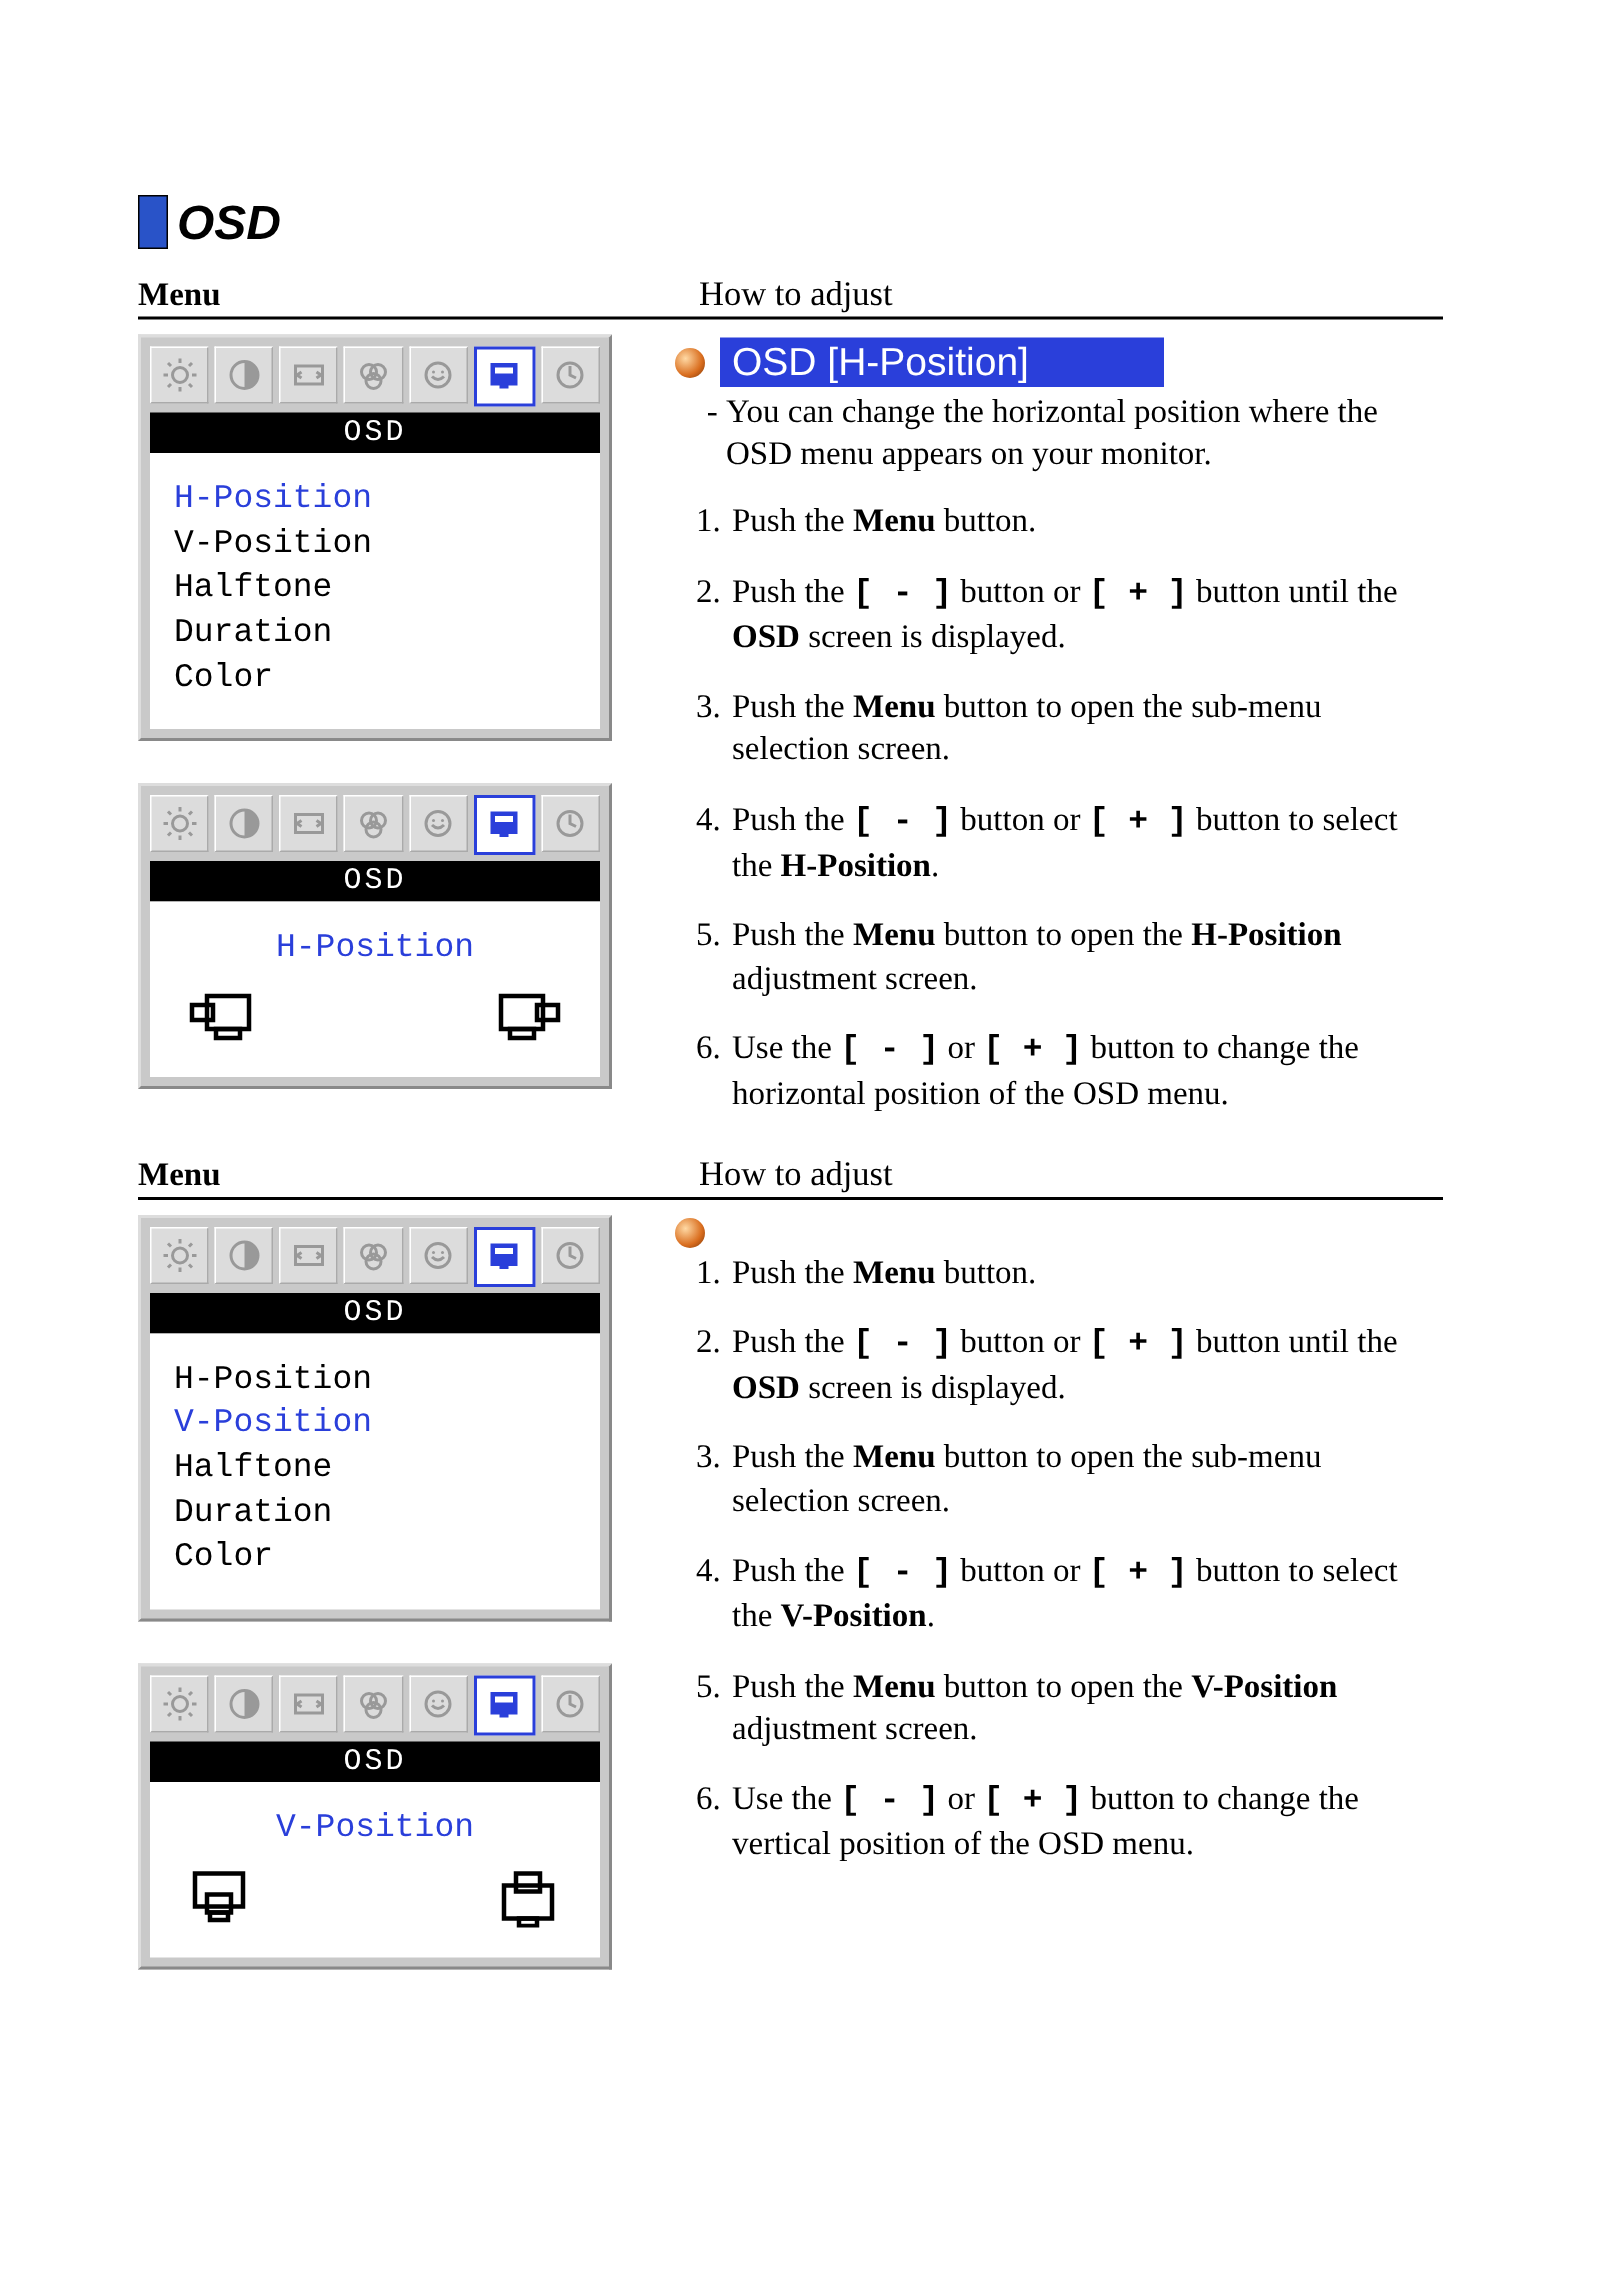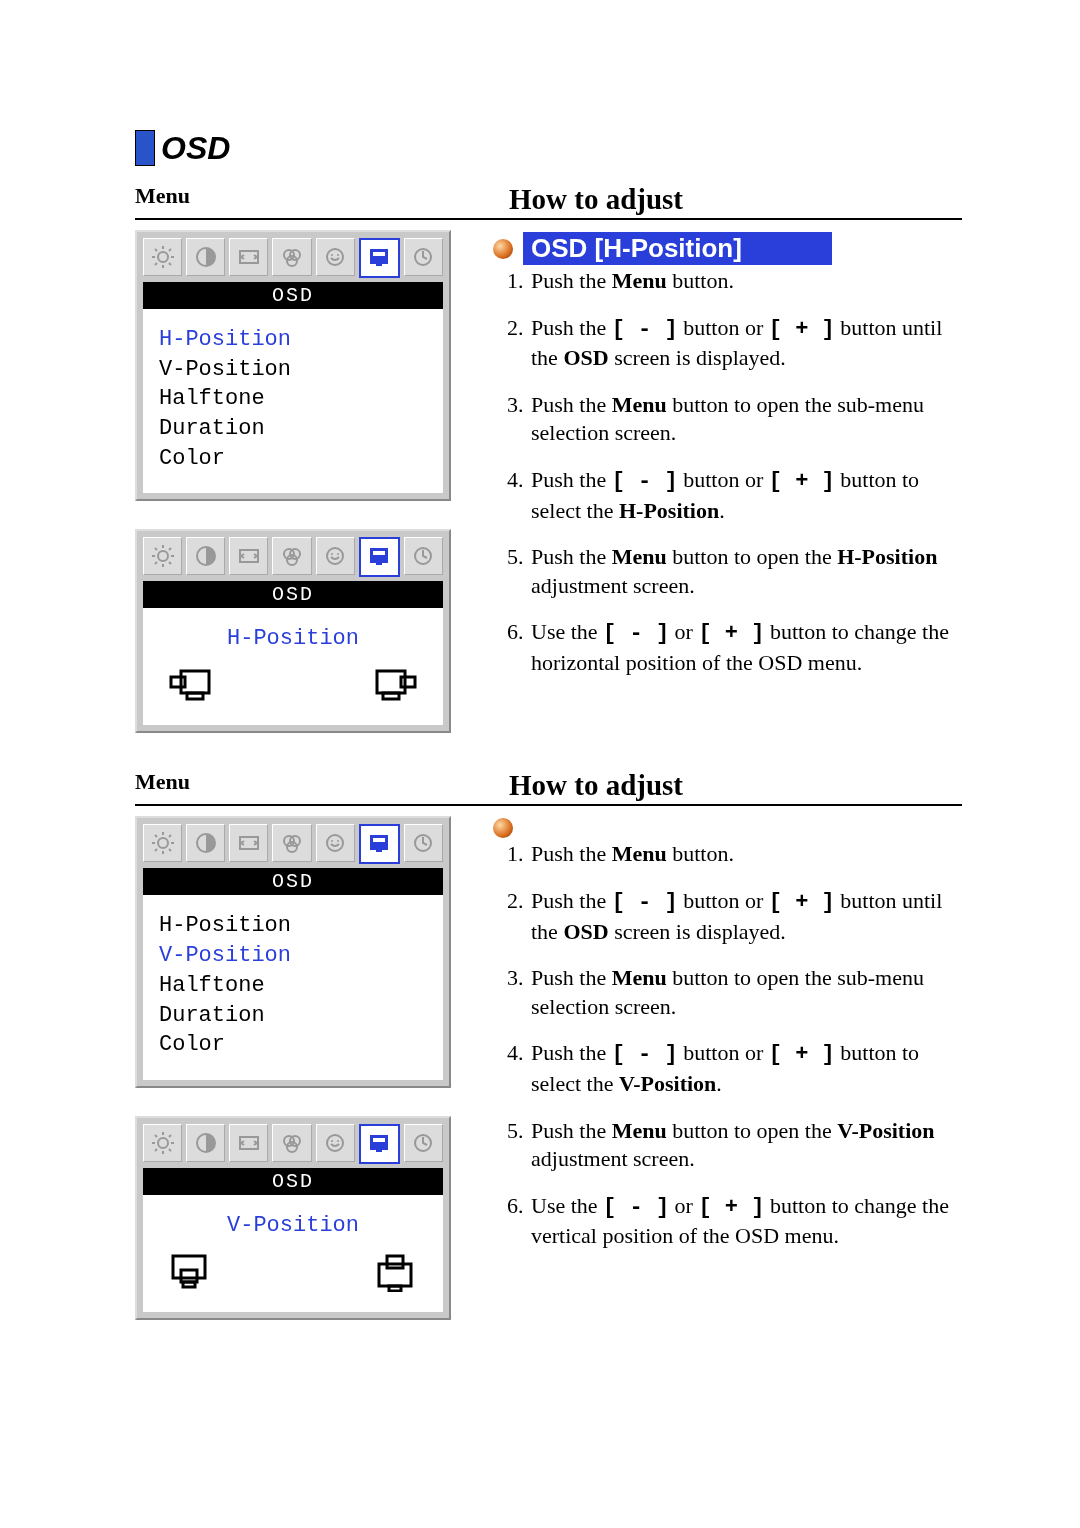--- a/index.html
+++ b/index.html
@@ -1,25 +1,25 @@
 <!DOCTYPE html>
 <html><head>
 <meta charset="utf-8">
 <style>
   html, body { margin: 0; padding: 0; background: #fff; }
   body { width: 1080px; height: 1528px; font-family: "Times New Roman", Times, serif; color: #000; font-size: 22px; }
-  .page { padding: 130px 118px 60px 92px; margin-left: 43px; }
+  .page { padding: 130px 118px 60px 92px; }
   .heading-wrap { display: flex; align-items: stretch; margin-bottom: 8px; }
   
   .osd-accent { display: inline-block; width: 18px; height: 34px; background: #2953c8; border: 1px solid #000; margin-right: 6px; vertical-align: bottom; }
   .osd-title { font-family: Arial, Helvetica, sans-serif; font-weight: bold; font-style: italic; font-size: 32px; color: #000; vertical-align: bottom; }
 
   .cols-header { display: flex; border-bottom: 2px solid #000; padding: 8px 0 2px 0; }
   .col-menu { width: 370px; font-weight: bold; font-family: "Times New Roman", serif; font-size: 22px; }
-  .col-howto-label { flex: 1; font-weight: bold; font-family: "Times New Roman", serif; font-size: 29px; padding-left: 4px; }
+  .col-howto-label { flex: 1; font-weight: normal; font-family: "Times New Roman", serif; font-size: 23px; padding-left: 4px; }
 
   .section-body { display: flex; padding-top: 10px; }
   .menu-col { width: 340px; }
   .howto-col { flex: 1; padding-left: 24px; }
 
   
   .osd-panel { width: 300px; background: #c9c9c9; border: 2px outset #ddd; padding: 6px; margin-bottom: 28px; }
   .osd-icon-row { display: flex; gap: 4px; margin-bottom: 4px; }
   .osd-icon { flex: 1; height: 36px; background: #dcdcdc; border: 1px solid #aaa; border-top-color: #fff; border-left-color: #fff; display: flex; align-items: center; justify-content: center; }
   .osd-icon.selected { background: #fff; border: 2px solid #2a3fda; }
@@ -29,21 +29,21 @@
   .osd-menu-list .item { color: #000; }
   .osd-menu-list .item.sel { color: #2a3fda; }
   .osd-adj-area { background: #fff; padding: 18px 12px 12px 12px; }
   .osd-adj-label { font-family: "Courier New", monospace; font-size: 22px; color: #2a3fda; text-align: center; margin-bottom: 12px; }
   .osd-adj-graphic { display: flex; justify-content: space-between; padding: 4px 12px 8px 12px; }
   .osd-adj-graphic svg { width: 46px; height: 38px; }
 
   
   .feature-title-wrap { display: flex; align-items: center; margin: 2px 0 2px -6px; }
   .bullet-3d { width: 20px; height: 20px; border-radius: 50%; background: radial-gradient(circle at 35% 35%, #ffd9a4, #d96d1e 60%, #7a3406); margin-right: 10px; flex-shrink: 0; }
-  .feature-title { background: #2a3fda; color: #fff; font-family: Arial, Helvetica, sans-serif; font-weight: bold; font-size: 26px; padding: 1px 90px 1px 8px; }
+  .feature-title { background: #2a3fda; color: #fff; font-family: Arial, Helvetica, sans-serif; font-weight: normal; font-size: 26px; padding: 1px 90px 1px 8px; }
   .desc-p { margin: 2px 0 18px 28px; line-height: 1.25; }
   .desc-p .dash { display: inline-block; width: 14px; text-align: right; margin-left: -14px; }
   ol.steps { margin: 0 0 0 30px; padding: 0; list-style: decimal; list-style-position: outside; }
   ol.steps li { margin-bottom: 18px; line-height: 1.3; padding-left: 2px; }
   .b { font-weight: bold; }
   .sym { font-family: "Courier New", monospace; font-weight: bold; }
 </style>
 </head>
 <body>
 
@@ -160,20 +160,21 @@
                 </svg>
       </div>
     </div>
   </div>
     </div>
     <div class="howto-col">
       <div class="feature-title-wrap">
         <div class="bullet-3d"></div>
         <div class="feature-title">OSD [H-Position]</div>
       </div>
+      <p class="desc-p"><span class="dash">-&nbsp;</span>You can change the horizontal position where the OSD menu appears on your monitor.</p>
 
   <ol class="steps">
     <li>Push the <span class="b">Menu</span> button.</li>
     <li>Push the <span class="sym">[ - ]</span>  button or <span class="sym">[ + ]</span>  button until the <span class="b">OSD</span> screen is displayed.</li>
     <li>Push the <span class="b">Menu</span> button to open the sub-menu selection screen.</li>
     <li>Push the <span class="sym">[ - ]</span>  button or <span class="sym">[ + ]</span> button to select the <span class="b">H-Position</span>.</li>
     <li>Push the <span class="b">Menu</span> button to open the <span class="b">H-Position</span> adjustment screen.</li>
     <li>Use the <span class="sym">[ - ]</span> or <span class="sym">[ + ]</span> button to change the horizontal position of the OSD menu.</li>
   </ol>
     </div>

